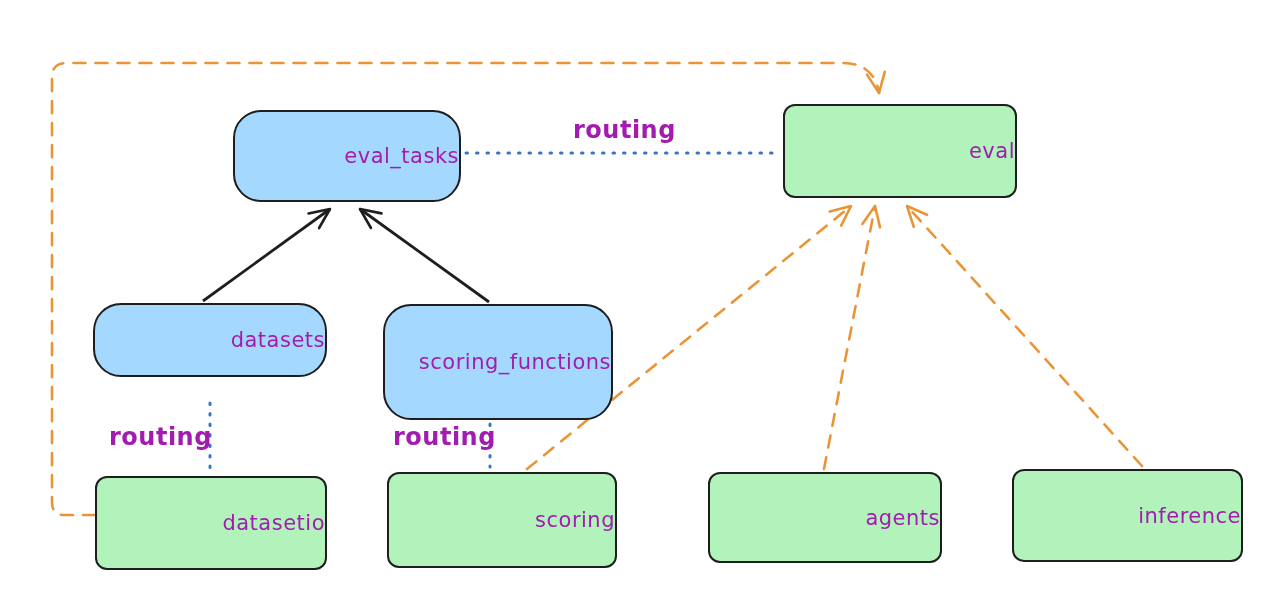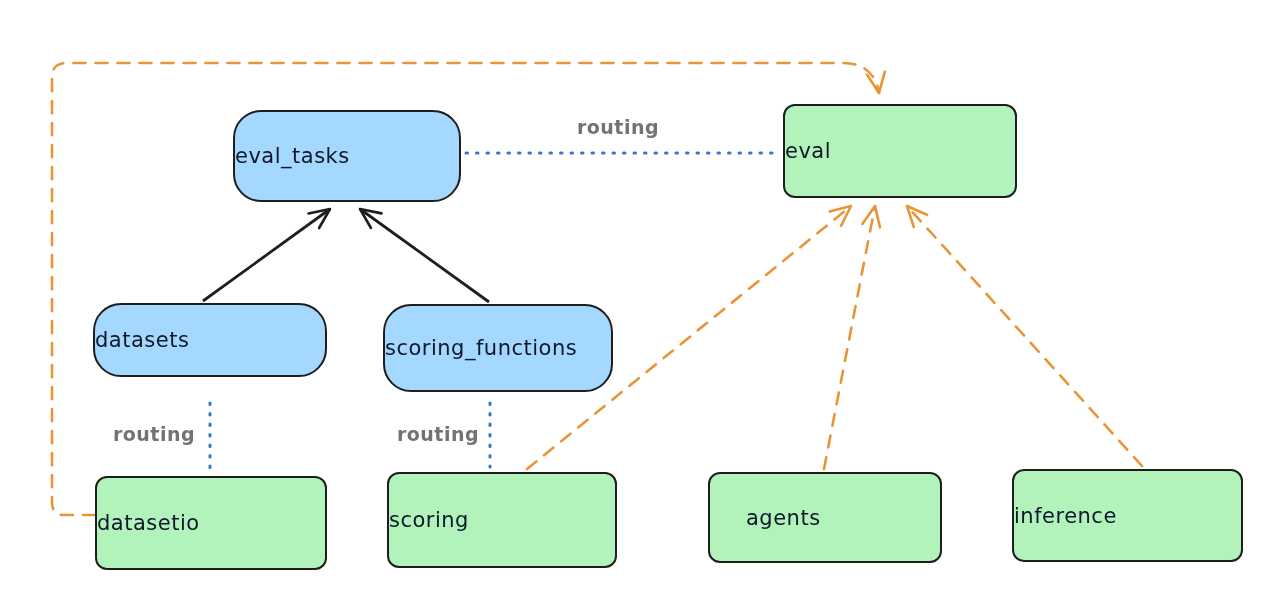--- a/index.html
+++ b/index.html
@@ -20,44 +20,44 @@
     left: 0; top: 0;
     width: 1280px; height: 596px;
   }
   .node {
     position: absolute;
     box-sizing: border-box;
     border: 2.5px solid #1e1e1e;
     border-radius: 28px;
     display: flex;
     align-items: center;
-    justify-content: flex-start;
+    justify-content: flex-end;
     font-size: 21px;
-    color: #0f172a;
+    color: #a21caf;
     letter-spacing: 0.5px;
   }
   .node-blue  { background: #a5d8ff; }
   .node-green { background: #b2f2bb; border-radius: 12px; }
 
   .n-eval_tasks        { left: 233px; top: 110px; width: 228px; height: 92px; }
   .n-eval              { left: 783px; top: 104px; width: 234px; height: 94px; }
   .n-datasets          { left:  93px; top: 303px; width: 234px; height: 74px; }
-  .n-scoring_functions { left: 383px; top: 304px; width: 230px; height: 88px; }
+  .n-scoring_functions { left: 383px; top: 304px; width: 230px; height: 116px; }
   .n-datasetio         { left:  95px; top: 476px; width: 232px; height: 94px; }
   .n-scoring           { left: 387px; top: 472px; width: 230px; height: 96px; }
   .n-agents            { left: 708px; top: 472px; width: 234px; height: 91px; padding-left: 36px; }
   .n-inference         { left:1012px; top: 469px; width: 231px; height: 93px; }
 
   .edge-label {
     position: absolute;
     width: 90px;
     text-align: center;
-    font-size: 19px;
+    font-size: 24px;
     font-weight: 600;
-    color: #737373;
+    color: #a21caf;
     letter-spacing: 0.5px;
   }
   .l-routing-top  { left: 573px; top: 116px; }
   .l-routing-left { left: 109px; top: 423px; }
   .l-routing-mid  { left: 393px; top: 423px; }
 </style>
 </head>
 <body>
 
 <div class="canvas">

